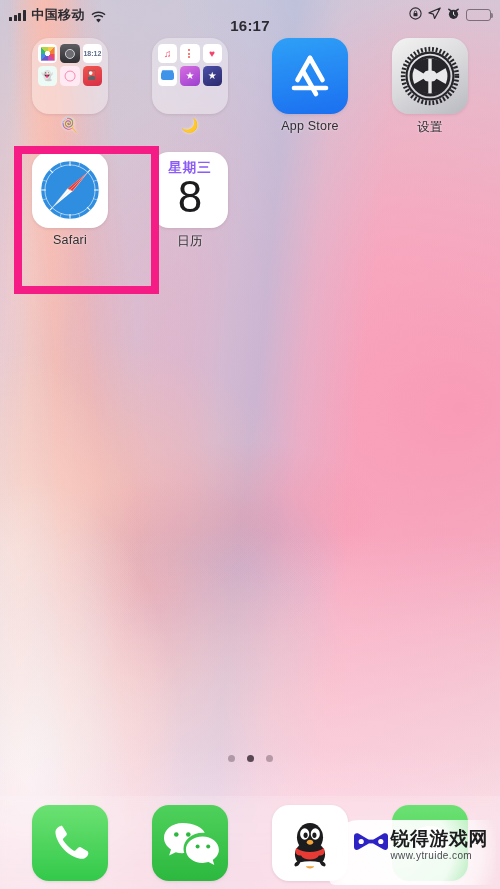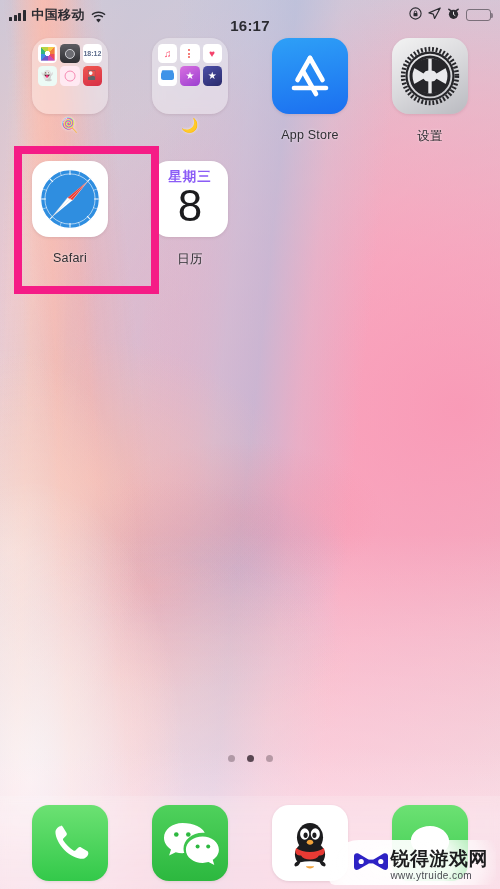--- a/index.html
+++ b/index.html
@@ -118,21 +118,21 @@
     display:grid; grid-template-columns:repeat(4,1fr);
     row-gap:16px; padding:0 10px; z-index:20;
   }
   .cell { display:flex; flex-direction:column; align-items:center; }
   .icon-box {
     width:76px; height:76px; border-radius:17px;
     position:relative; overflow:hidden;
     box-shadow:0 1px 3px rgba(120,90,100,.18);
   }
   .app-label {
-    margin-top:14px; font-size:12.5px; color:#2f2f33;
+    margin-top:5px; font-size:12.5px; color:#2f2f33;
     text-shadow:0 0 3px rgba(255,255,255,.65); letter-spacing:.2px;
     white-space:nowrap;
   }
   .emoji-label { margin-top:4px; font-size:14px; line-height:14px; height:15px; }
 
   
   .folder {
     background:rgba(255,255,255,.36);
     backdrop-filter:blur(6px);
     display:grid; grid-template-columns:repeat(3,1fr); grid-template-rows:repeat(3,1fr);
@@ -233,21 +233,21 @@
   .phone { background:linear-gradient(180deg,#6ce173,#33c94a); display:flex; align-items:center; justify-content:center; }
   .wechat { background:linear-gradient(180deg,#4fd15c,#2cb83f); }
   .qq { background:#fff; display:flex; align-items:center; justify-content:center; }
   .messages { background:linear-gradient(180deg,#6ce173,#3ccb4f); display:flex; align-items:center; justify-content:center; }
 
   
   #watermark {
     position:absolute; right:4px; bottom:4px; z-index:60;
     display:flex; align-items:center; gap:0;
     background:radial-gradient(65% 140% at 38% 50%, rgba(255,255,255,.96) 0%, rgba(255,255,255,.92) 55%, rgba(255,255,255,.55) 82%, rgba(255,255,255,0) 100%);
-    padding:9px 8px 4px 22px; border-radius:30px 6px 6px 6px;
+    padding:9px 8px 24px 22px; border-radius:30px 6px 6px 6px;
   }
   .wm-logo { width:40px; height:26px; flex:none; }
   .wm-text { display:flex; flex-direction:column; line-height:1; }
   .wm-name { font-size:19px; font-weight:700; color:#1c1c1e; letter-spacing:.5px; }
   .wm-url { font-size:10px; color:#4a4a52; letter-spacing:.4px; margin-top:3px; }
 </style>
 </head>
 <body>
 
 <div id="wallpaper">

